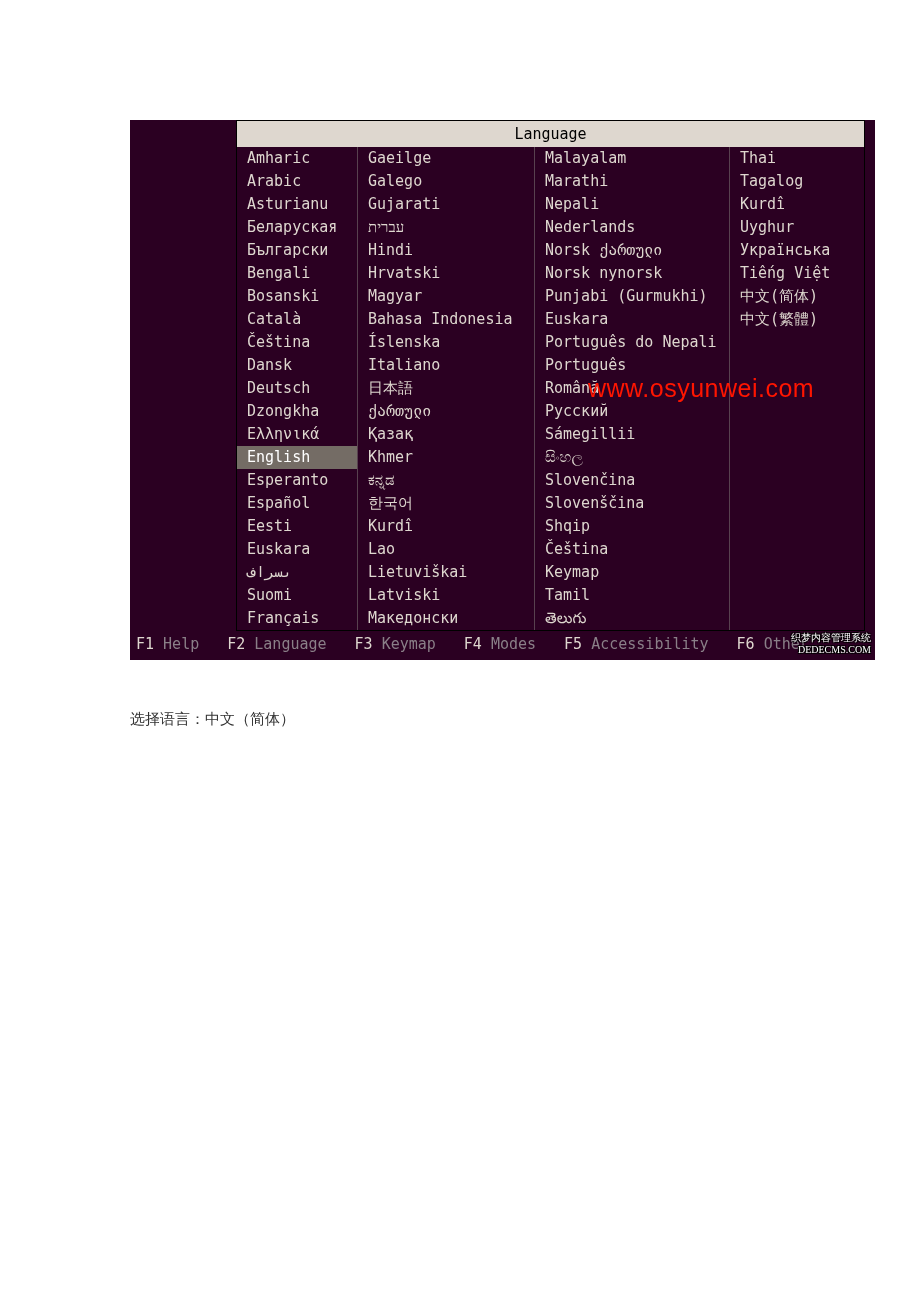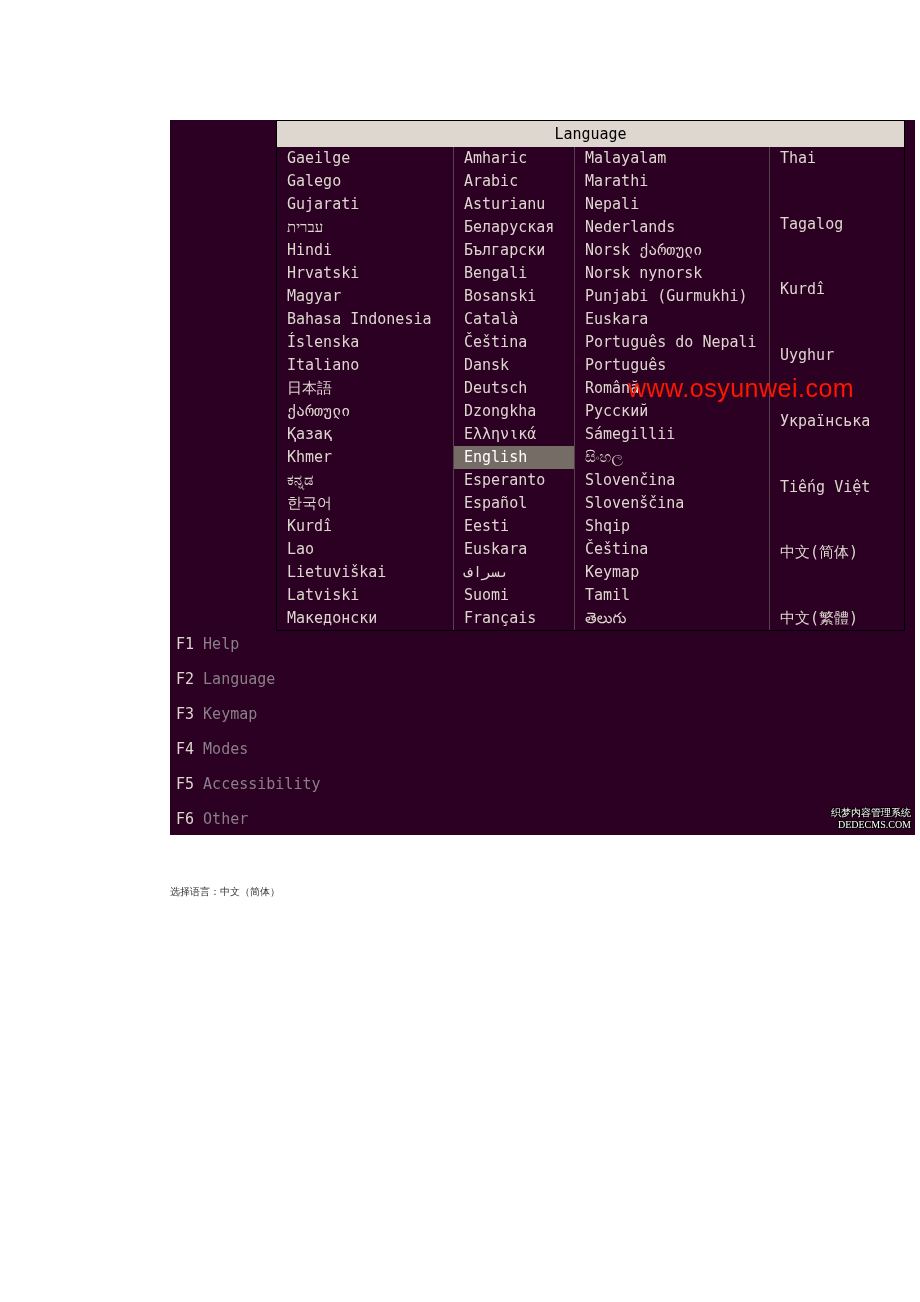--- a/index.html
+++ b/index.html
@@ -4,21 +4,20 @@
 <style>
   body {
     margin: 0;
     padding: 0;
     background: #fff;
     font-family: "DejaVu Sans Mono", "Ubuntu Mono", monospace;
     width: 920px;
   }
   .page {
     padding: 120px 30px 30px 30px;
-    margin-left: 40px;
   }
   .screenshot {
     margin-left: 100px;
     width: 745px;
     background: #2b0022;
     color: #ded7cf;
     font-size: 15px;
     line-height: 23px;
     position: relative;
   }
@@ -42,21 +41,21 @@
   }
   .lang-col {
     display: flex;
     flex-direction: column;
     border-right: 1px solid #58414f;
   }
   .lang-col:last-child { border-right: none; }
   .col0 { width: 120px; }
   .col1 { width: 176px; }
   .col2 { width: 194px; }
-  .col3 { width: 134px; justify-content: space-between; }
+  .col3 { width: 134px; }
   .lang-item {
     padding: 0 8px 0 10px;
     white-space: nowrap;
     color: #ded7cf;
     font-family: "DejaVu Sans Mono", "Ubuntu Mono", monospace;
     cursor: pointer;
   }
   .lang-item.selected {
     background: #746c65;
     color: #fff;
@@ -79,43 +78,65 @@
     font-size: 10px;
     font-family: "SimSun", serif;
     color: #fff;
     text-align: right;
     line-height: 12px;
     text-shadow: 1px 1px 0 #000, -1px -1px 0 #000, 1px -1px 0 #000, -1px 1px 0 #000;
     pointer-events: none;
   }
   .fkeys {
     display: flex;
-    gap: 12px;
+    gap: 28px;
     padding: 2px 6px 4px 6px;
     color: #8a7f88;
     font-size: 15px;
     font-family: "DejaVu Sans Mono", monospace;
-    flex-direction: column;
   }
   .fkey .fnum { color: #ded7cf; }
   .caption {
     margin: 50px 0 0 100px;
     font-family: "SimSun","宋体",serif;
-    font-size: 10px;
+    font-size: 15px;
     color: #333;
   }
 </style>
 </head>
 <body>
 
 <div class="page">
   <div class="screenshot">
     <div class="lang-box">
       <div class="lang-title">Language</div>
       <div class="lang-grid" id="lang-grid">
+          <div class="lang-col col0">
+            <div class="lang-item">Amharic</div>
+            <div class="lang-item">Arabic</div>
+            <div class="lang-item">Asturianu</div>
+            <div class="lang-item">Беларуская</div>
+            <div class="lang-item">Български</div>
+            <div class="lang-item">Bengali</div>
+            <div class="lang-item">Bosanski</div>
+            <div class="lang-item">Català</div>
+            <div class="lang-item">Čeština</div>
+            <div class="lang-item">Dansk</div>
+            <div class="lang-item">Deutsch</div>
+            <div class="lang-item">Dzongkha</div>
+            <div class="lang-item">Ελληνικά</div>
+            <div class="lang-item selected">English</div>
+            <div class="lang-item">Esperanto</div>
+            <div class="lang-item">Español</div>
+            <div class="lang-item">Eesti</div>
+            <div class="lang-item">Euskara</div>
+            <div class="lang-item">ىسراف</div>
+            <div class="lang-item">Suomi</div>
+            <div class="lang-item">Français</div>
+          </div>
           <div class="lang-col col1">
             <div class="lang-item">Gaeilge</div>
             <div class="lang-item">Galego</div>
             <div class="lang-item">Gujarati</div>
             <div class="lang-item">עברית</div>
             <div class="lang-item">Hindi</div>
             <div class="lang-item">Hrvatski</div>
             <div class="lang-item">Magyar</div>
             <div class="lang-item">Bahasa Indonesia</div>
             <div class="lang-item">Íslenska</div>
@@ -125,43 +146,20 @@
             <div class="lang-item">Қазақ</div>
             <div class="lang-item">Khmer</div>
             <div class="lang-item">ಕನ್ನಡ</div>
             <div class="lang-item">한국어</div>
             <div class="lang-item">Kurdî</div>
             <div class="lang-item">Lao</div>
             <div class="lang-item">Lietuviškai</div>
             <div class="lang-item">Latviski</div>
             <div class="lang-item">Македонски</div>
           </div>
-          <div class="lang-col col0">
-            <div class="lang-item">Amharic</div>
-            <div class="lang-item">Arabic</div>
-            <div class="lang-item">Asturianu</div>
-            <div class="lang-item">Беларуская</div>
-            <div class="lang-item">Български</div>
-            <div class="lang-item">Bengali</div>
-            <div class="lang-item">Bosanski</div>
-            <div class="lang-item">Català</div>
-            <div class="lang-item">Čeština</div>
-            <div class="lang-item">Dansk</div>
-            <div class="lang-item">Deutsch</div>
-            <div class="lang-item">Dzongkha</div>
-            <div class="lang-item">Ελληνικά</div>
-            <div class="lang-item selected">English</div>
-            <div class="lang-item">Esperanto</div>
-            <div class="lang-item">Español</div>
-            <div class="lang-item">Eesti</div>
-            <div class="lang-item">Euskara</div>
-            <div class="lang-item">ىسراف</div>
-            <div class="lang-item">Suomi</div>
-            <div class="lang-item">Français</div>
-          </div>
           <div class="lang-col col2">
             <div class="lang-item">Malayalam</div>
             <div class="lang-item">Marathi</div>
             <div class="lang-item">Nepali</div>
             <div class="lang-item">Nederlands</div>
             <div class="lang-item">Norsk ქართული</div>
             <div class="lang-item">Norsk nynorsk</div>
             <div class="lang-item">Punjabi (Gurmukhi)</div>
             <div class="lang-item">Euskara</div>
             <div class="lang-item">Português do Nepali</div>

